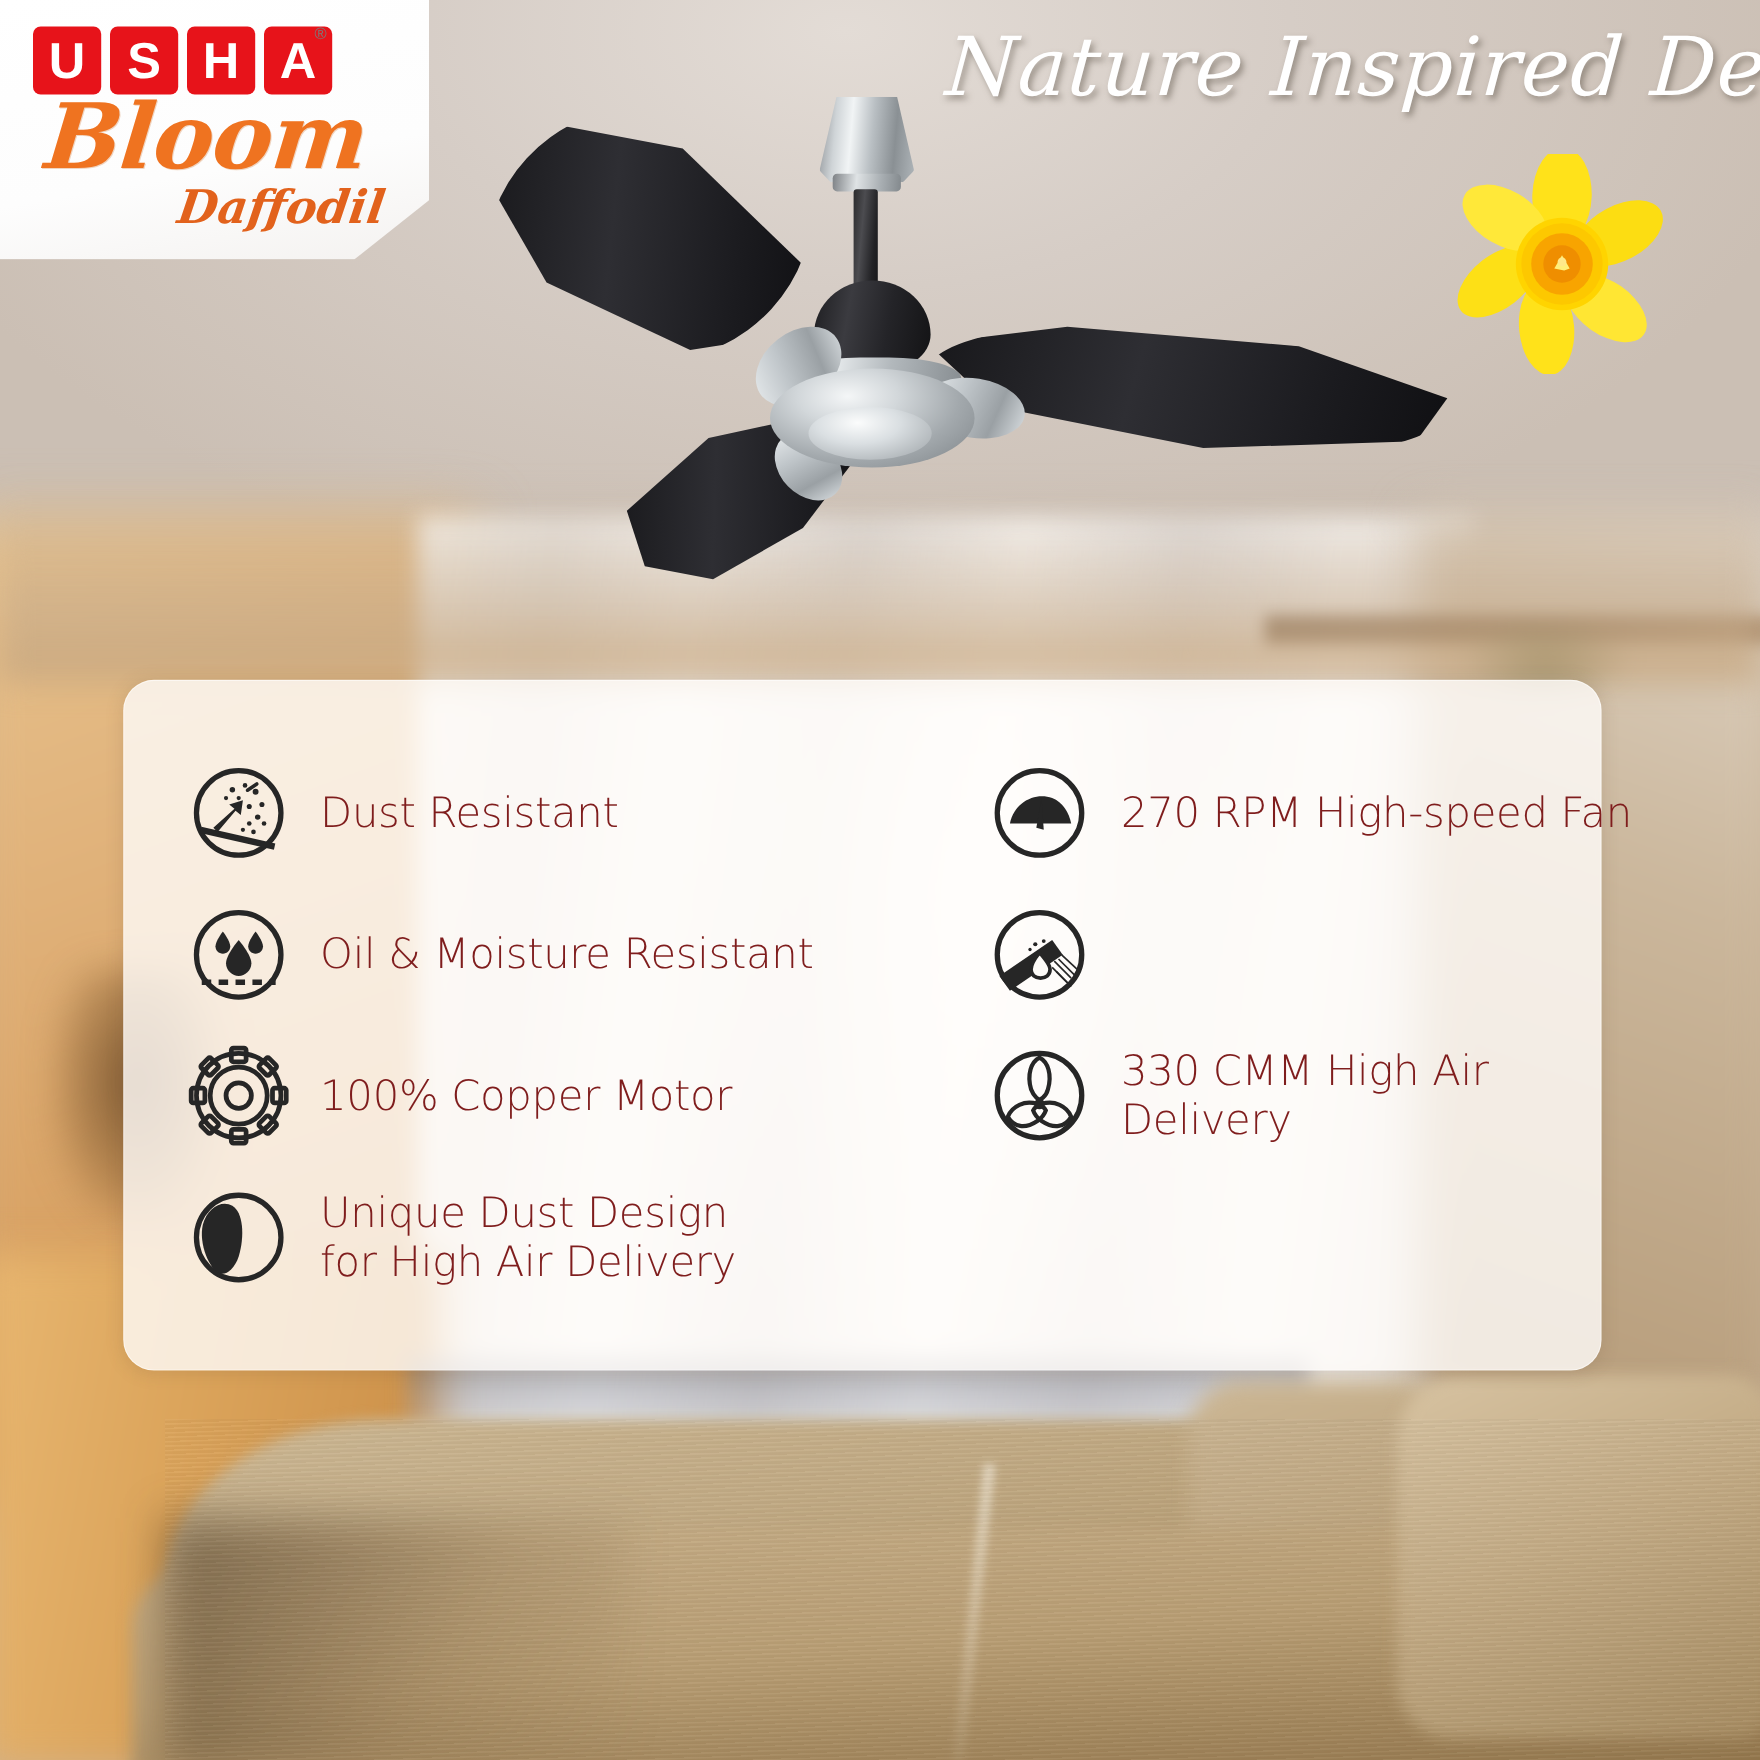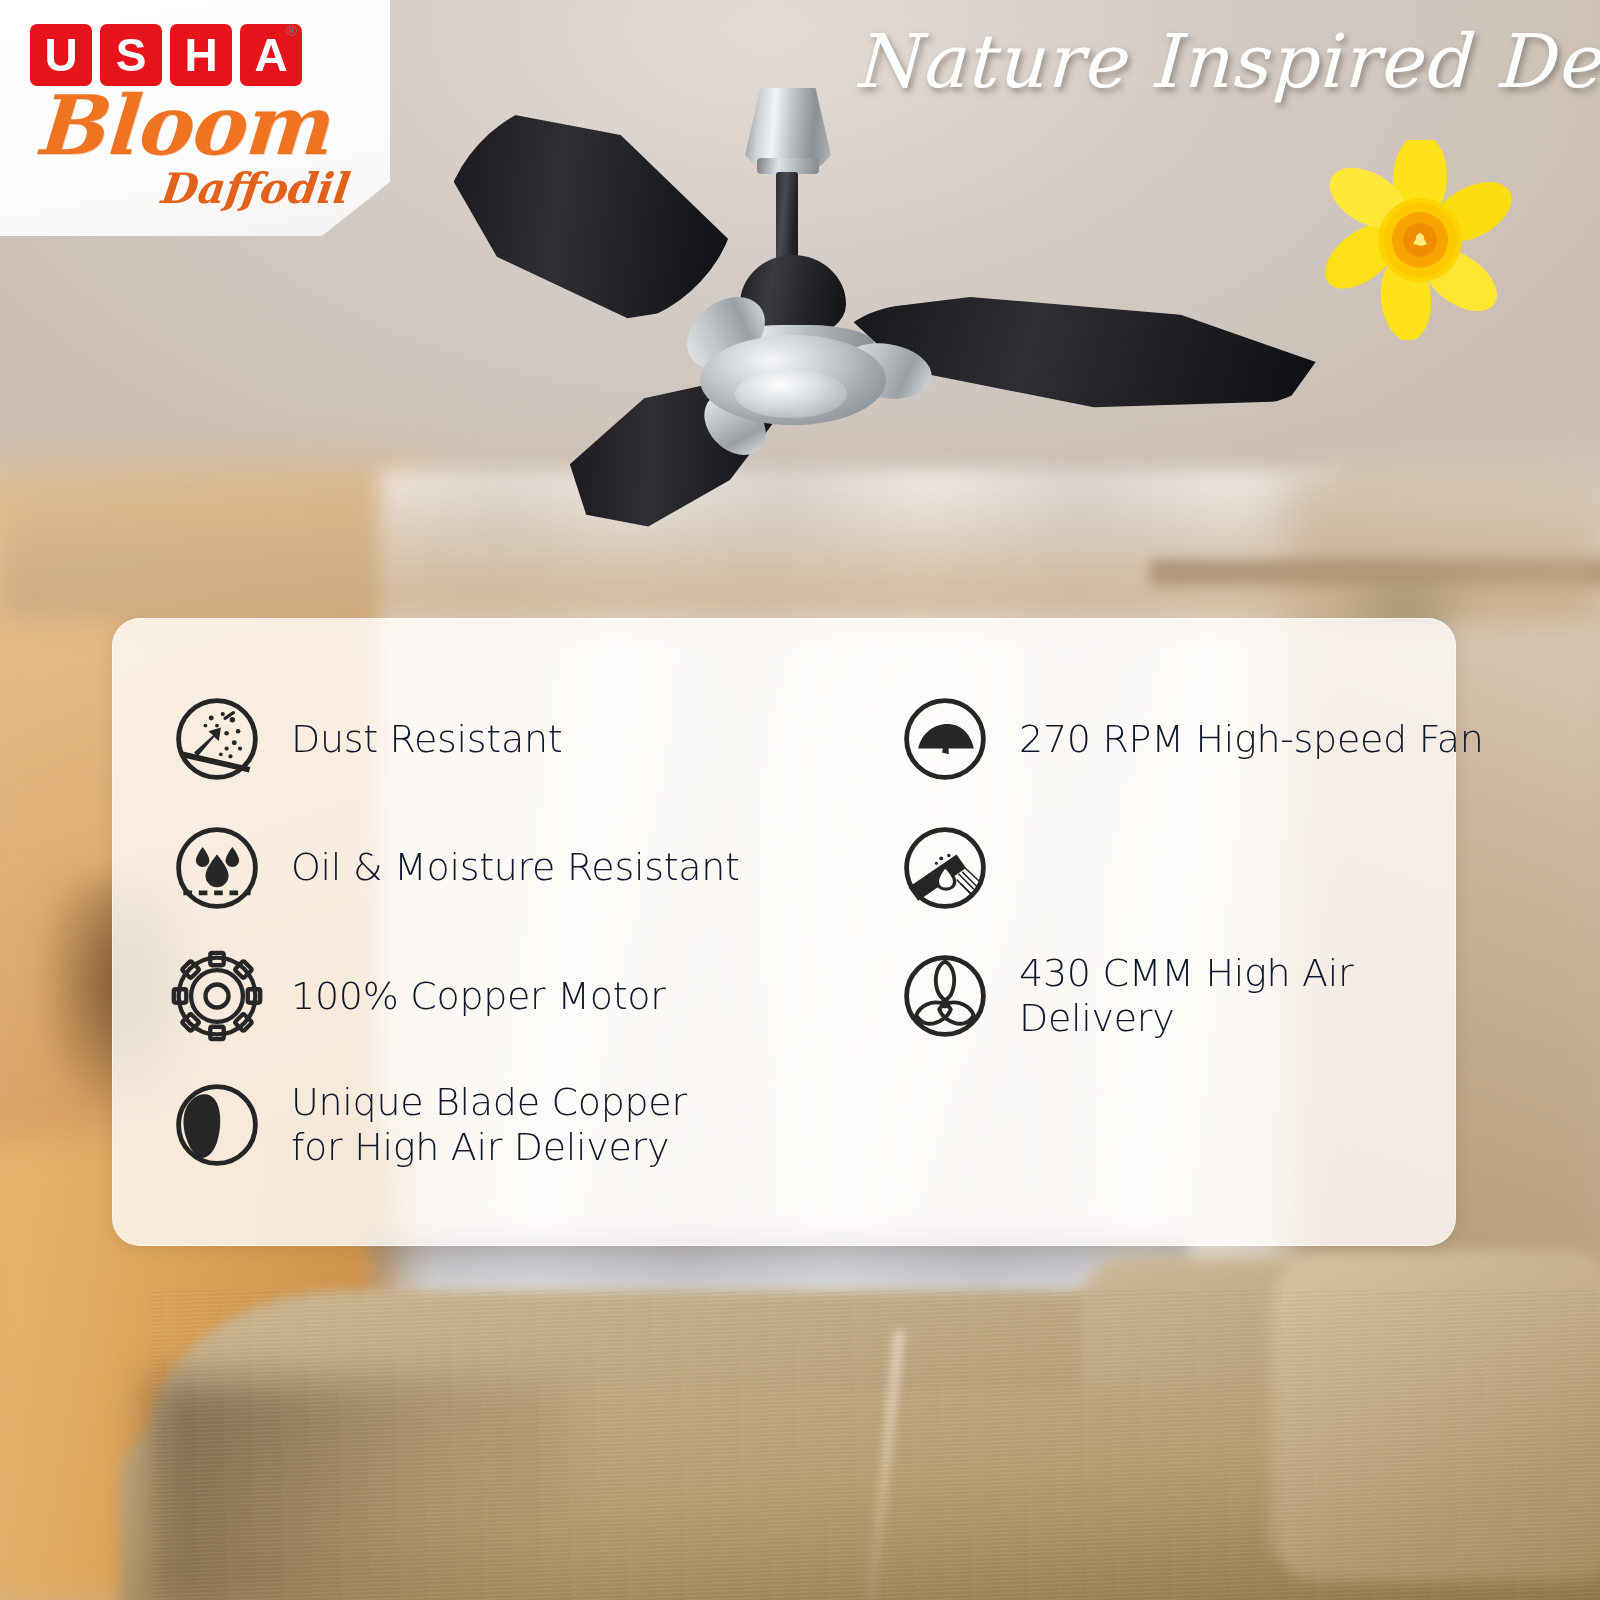--- a/index.html
+++ b/index.html
@@ -290,21 +290,21 @@
   .feat-icon {
     flex: 0 0 auto;
     width: 96px; height: 96px;
   }
   .feat-icon svg { width: 96px; height: 96px; display: block; }
   .feat-label {
     font-family: "DejaVu Sans", sans-serif;
     font-weight: 300;
     font-size: 38px;
     line-height: 1.18;
-    color: #0f172a;
+    color: #7f1d1d;
     letter-spacing: -0.3px;
     white-space: pre-line;
   }
 </style>
 </head>
 <body>
 
 <div id="stage">
 
   <div class="bg-layer">
@@ -483,30 +483,30 @@
       <div class="feature-item">
         <span class="feat-icon">
           <svg viewBox="0 0 100 100">
             <circle cx="50" cy="50" r="40" fill="none" stroke="#262626" stroke-width="5"></circle>
             <path d="M50 14 C42 18 38 30 42 44 C45 52 50 54 50 54 C50 54 56 52 58 44 C62 30 58 18 50 14 Z" fill="none" stroke="#262626" stroke-width="4"></path>
             <path d="M20 70 C24 60 36 54 48 58 C54 60 56 64 56 64 C56 64 54 70 48 74 C36 82 26 80 20 70 Z" fill="none" stroke="#262626" stroke-width="4"></path>
             <path d="M80 70 C76 60 64 54 52 58 C46 60 44 64 44 64 C44 64 46 70 52 74 C64 82 74 80 80 70 Z" fill="none" stroke="#262626" stroke-width="4"></path>
             <circle cx="50" cy="58" r="5" fill="#262626"></circle>
           </svg>
         </span>
-        <span class="feat-label">430 CMM High Air Delivery</span>
+        <span class="feat-label">330 CMM High Air Delivery</span>
       </div>
 
       <div class="feature-item">
         <span class="feat-icon">
           <svg viewBox="0 0 100 100">
             <circle cx="50" cy="50" r="40" fill="none" stroke="#262626" stroke-width="5"></circle>
             <path d="M16 38 C20 22 34 14 44 20 C54 26 56 48 50 68 C46 80 38 86 32 84 C22 80 12 56 16 38 Z" fill="#262626"></path>
           </svg>
         </span>
-        <span class="feat-label">Unique Blade Copper
+        <span class="feat-label">Unique Dust Design
 for High Air Delivery</span>
       </div>
 
     </div>
   </div>
 
 </div>
 
 </body></html>

